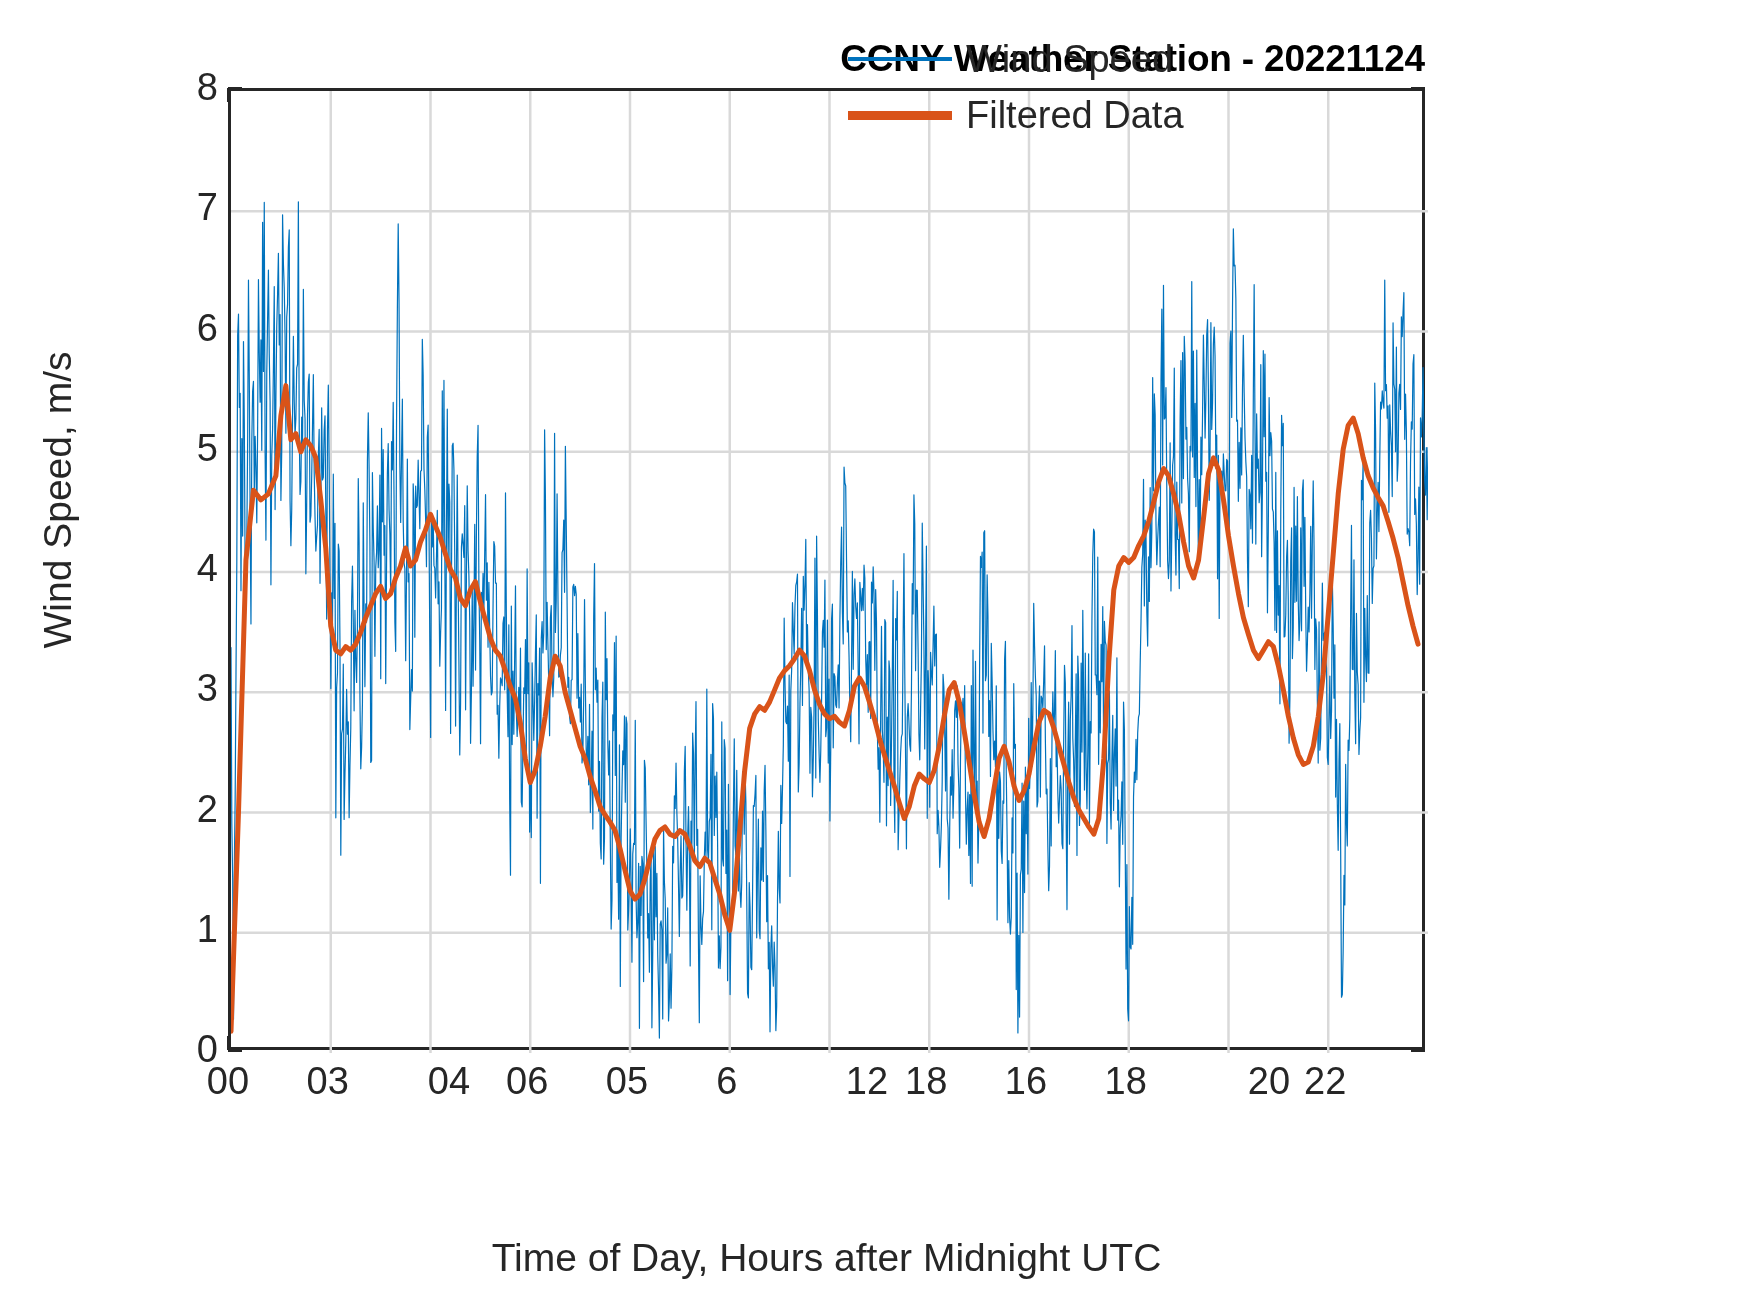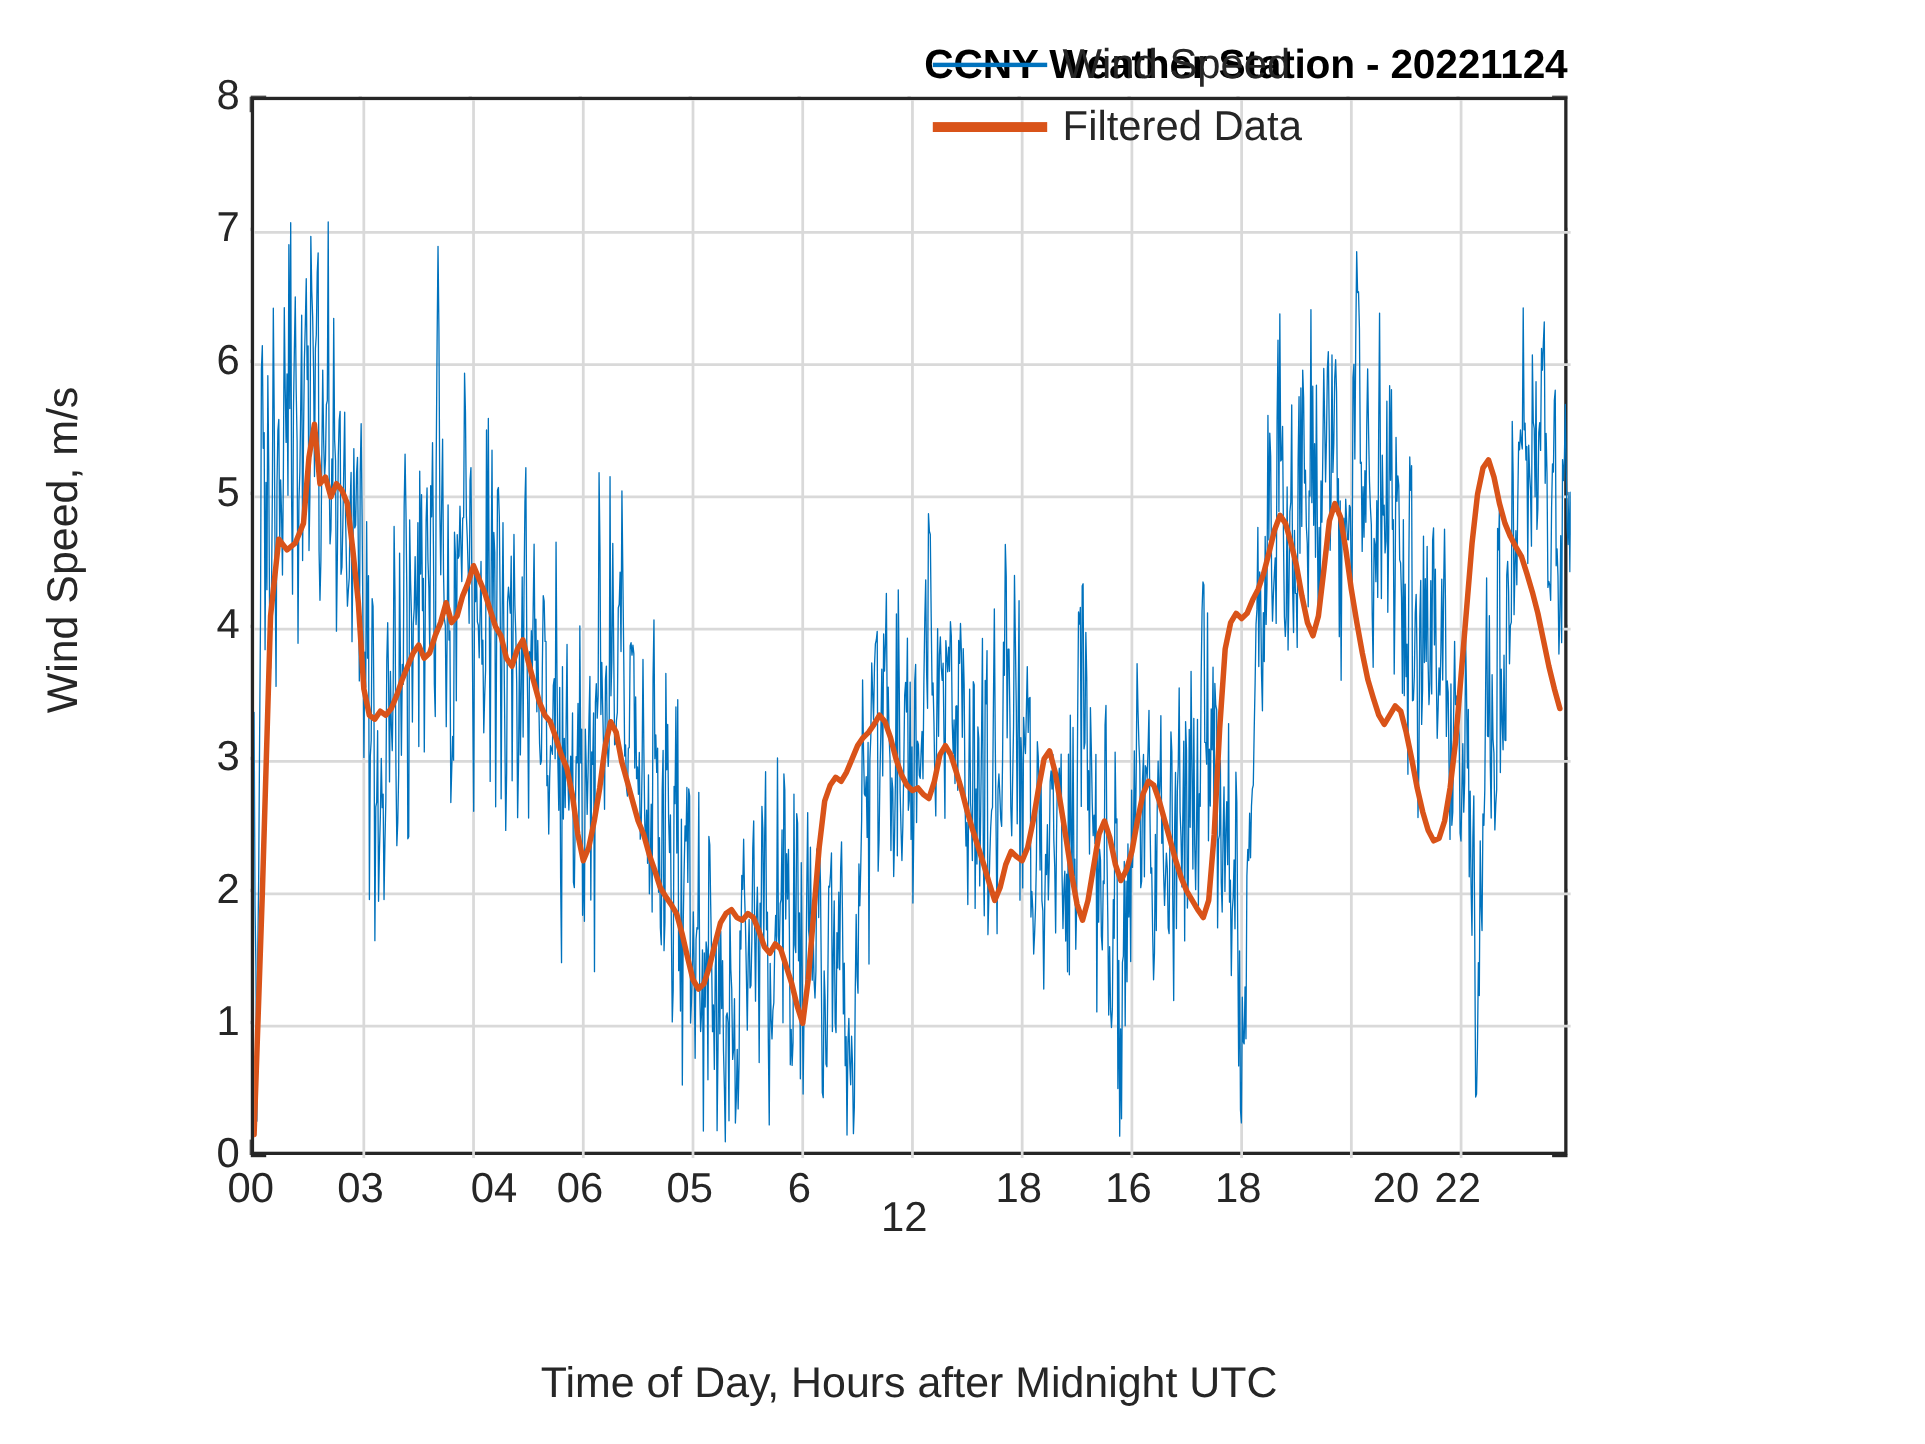--- a/index.html
+++ b/index.html
@@ -149,21 +149,21 @@
       <div class="ytick-label" style="top: 188.25px;">7</div>
       <div class="ytick-label" style="top: 68px;">8</div>
     </div>
   <div id="xtick-labels">
       <div class="xtick-label" style="left: 228px;">00</div>
       <div class="xtick-label" style="left: 327.75px;">03</div>
       <div class="xtick-label" style="left: 449px;">04</div>
       <div class="xtick-label" style="left: 527.25px;">06</div>
       <div class="xtick-label" style="left: 627px;">05</div>
       <div class="xtick-label" style="left: 726.75px;">6</div>
-      <div class="xtick-label" style="left: 822px; margin-top: 26px;">12</div>
+      <div class="xtick-label" style="left: 867px;">12</div>
       <div class="xtick-label" style="left: 926.25px;">18</div>
       <div class="xtick-label" style="left: 1026px;">16</div>
       <div class="xtick-label" style="left: 1125.75px;">18</div>
       <div class="xtick-label" style="left: 1269px;">20</div>
       <div class="xtick-label" style="left: 1325.25px;">22</div>
     </div>
   <div id="tick-marks">
       <div class="tick-mark" style="left: 228px; top: 1048.5px; width: 14px; height: 3px;"></div>
       <div class="tick-mark" style="left: 228px; top: 928.25px; width: 14px; height: 3px;"></div>
       <div class="tick-mark" style="left: 228px; top: 808px; width: 14px; height: 3px;"></div>

